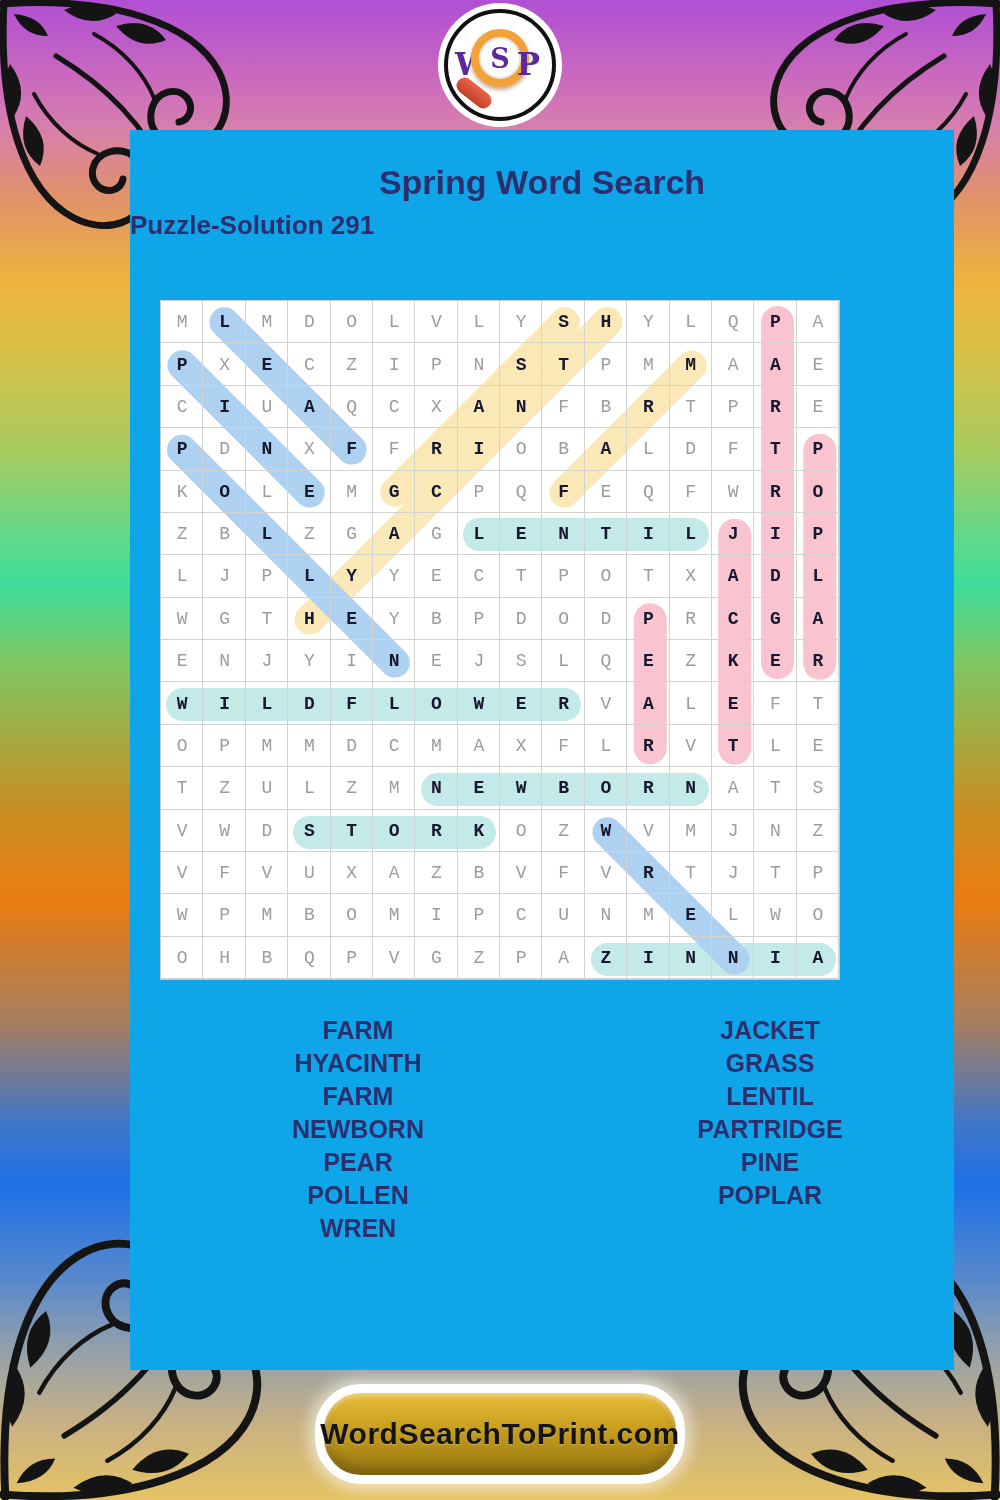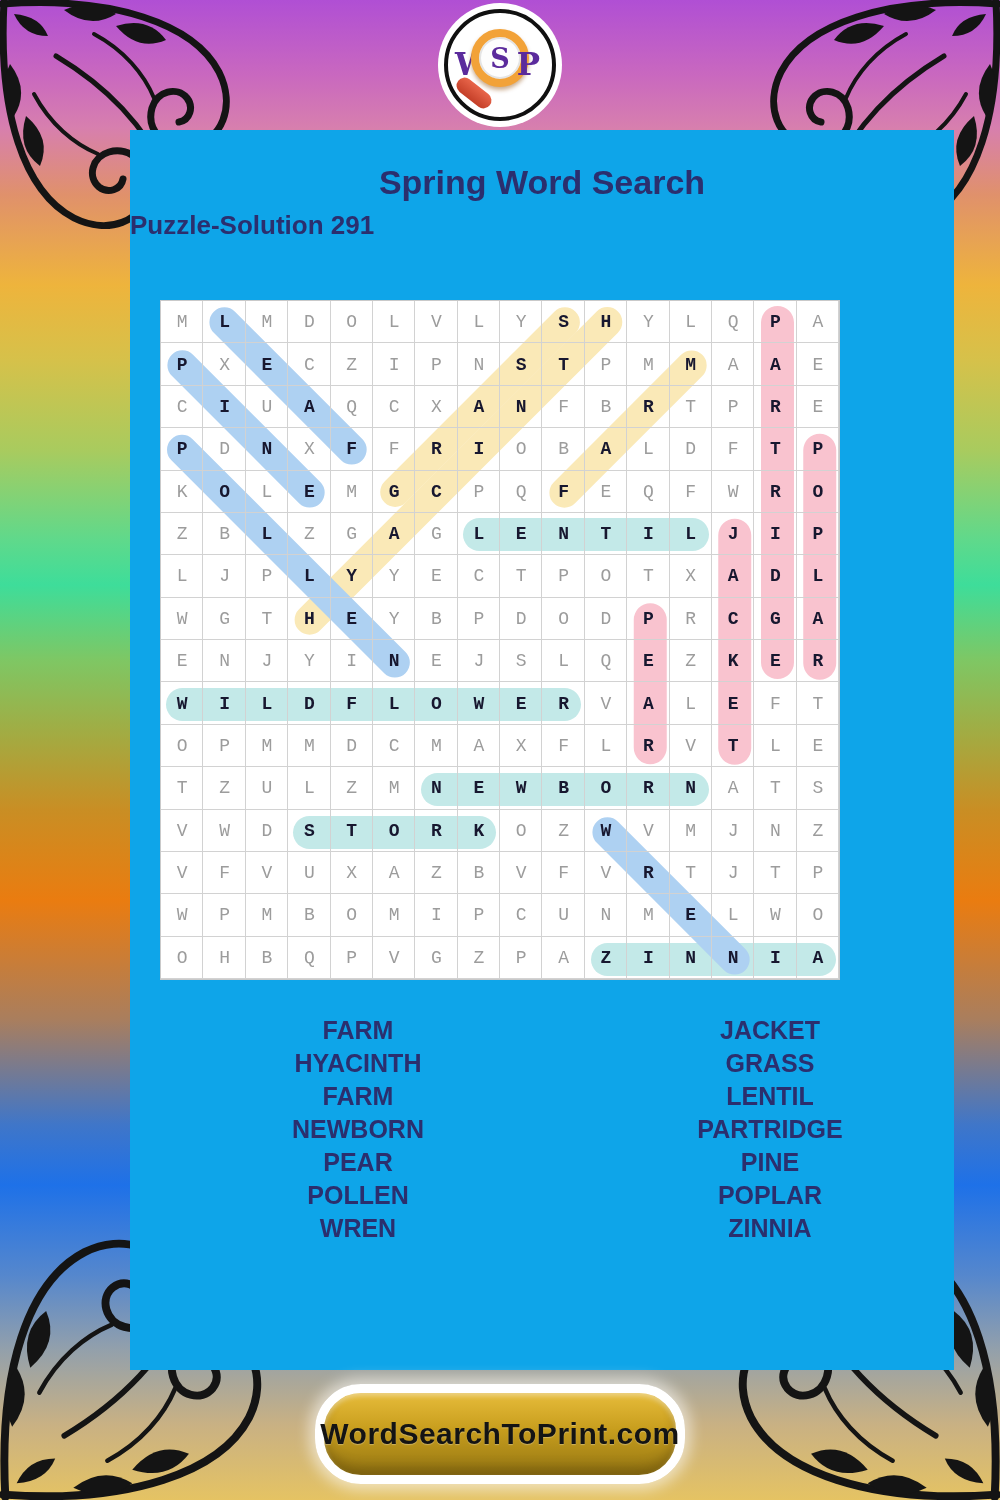--- a/index.html
+++ b/index.html
@@ -407,20 +407,19 @@
         <div>POLLEN</div>
         <div>WREN</div>
       </div>
     <div class="word-col" id="words-right">
         <div>JACKET</div>
         <div>GRASS</div>
         <div>LENTIL</div>
         <div>PARTRIDGE</div>
         <div>PINE</div>
         <div>POPLAR</div>
-        <div>ZINNIA</div>
       </div>
   </div>
 </div>
 
 <div class="site-btn">
   <span>WordSearchToPrint.com</span>
 </div>
 
 </body></html>

